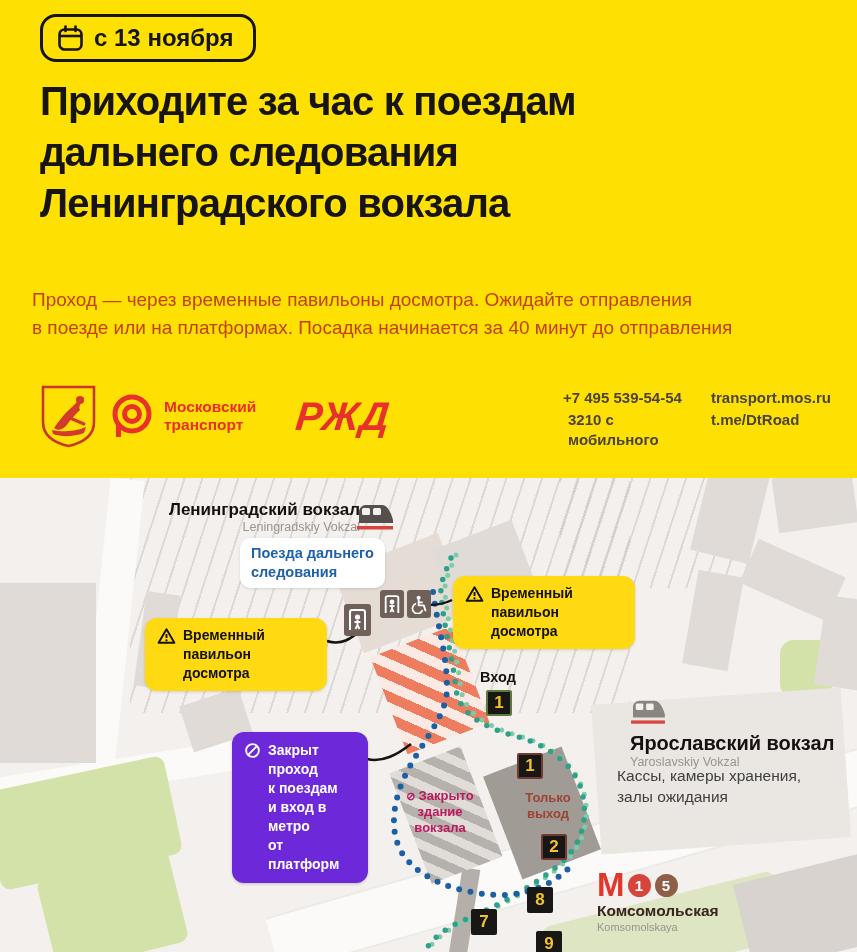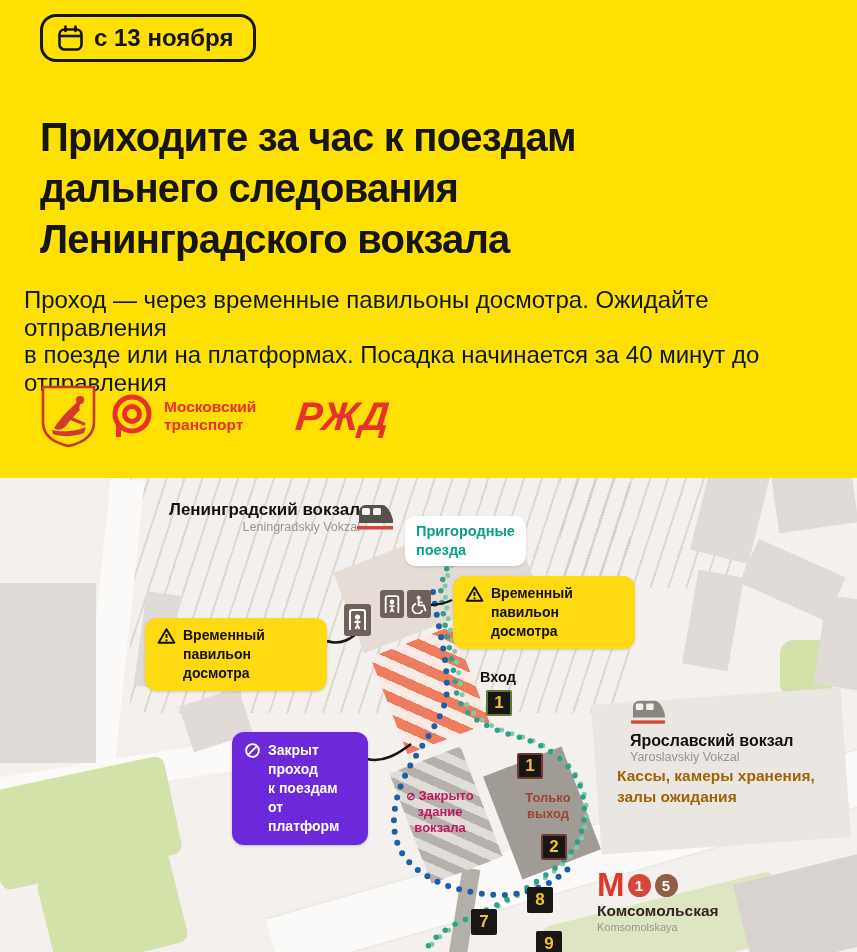--- a/index.html
+++ b/index.html
@@ -6,23 +6,23 @@
   html,body { width:857px; height:952px; overflow:hidden; }
   body { font-family:"Liberation Sans", sans-serif; background:#fff; }
   .poster { position:relative; width:857px; height:952px; overflow:hidden; }
 
   
   .header { position:absolute; left:0; top:0; width:857px; height:478px; background:#FFE003; }
   .badge { position:absolute; left:40px; top:14px; display:inline-flex; align-items:center; gap:10px;
            border:3.5px solid #161514; border-radius:16px; padding:7px 20px 7px 14px;
            font-size:24px; font-weight:bold; color:#161514; }
   .h-title { position:absolute; left:40px; top:76px; font-size:40px; line-height:51px;
-             font-weight:bold; color:#171513; letter-spacing:-0.8px;margin-top:36px; }
+             font-weight:bold; color:#171513; letter-spacing:-0.8px; }
   .h-sub { position:absolute; left:40px; top:251px; font-size:20px; font-weight:bold; color:#1b1916; }
-  .h-body { position:absolute; left:24px; top:286px; font-size:24px; line-height:27.5px; color:#0f172a; }
+  .h-body { position:absolute; left:32px; top:286px; font-size:19px; line-height:27.5px; color:#c2410c; }
   .logos { position:absolute; left:40px; top:384px; display:flex; align-items:center; }
   .mt-text { margin-left:9px; color:#E8312A; font-weight:bold; font-size:15.5px; line-height:18px; }
   .contact { position:absolute; left:563px; top:388px; display:grid;
              grid-template-columns:134px auto; column-gap:14px; row-gap:2px;
              font-size:15px; font-weight:bold; color:#4c443c; line-height:20px; }
 
   
   .map { position:absolute; left:0; top:478px; width:857px; height:474px;
          background:#f3f0ed; overflow:hidden; }
   .bld { position:absolute; background:#e0dbd6; }
@@ -65,21 +65,21 @@
                color:#f1c32d; font-size:17px; font-weight:bold;
                display:flex; align-items:center; justify-content:center; border-radius:2px; }
   .num-badge.green-b { border:2.5px solid #5c7a3a; }
   .num-badge.red-b { border:2.5px solid #713a30; }
 
   .small-red { position:absolute; color:#be185d; font-size:13px; font-weight:bold;
                line-height:16px; text-align:center; }
   .small-red.on-dark { color:#9c4434; }
   .entr-label { position:absolute; font-size:14.5px; font-weight:bold; color:#14110f; }
 
-  .yaro-services { position:absolute; font-size:15.5px; font-weight:bold; color:#a16207; line-height:21px; }
+  .yaro-services { position:absolute; font-size:15.5px; font-weight:normal; color:#404040; line-height:21px; }
 
   .metro { position:absolute; }
   .metro-row { display:flex; align-items:center; gap:4px; }
   .metro-m { color:#E0372C; font-size:33px; font-weight:bold; line-height:28px; letter-spacing:-1px; }
   .line-dot { width:23px; height:23px; border-radius:50%; color:#fff; font-size:15px; font-weight:bold;
               display:flex; align-items:center; justify-content:center; }
   .metro-name { font-size:15.5px; font-weight:bold; color:#38251f; margin-top:3px; }
   .metro-name-en { font-size:11px; color:#9b948d; margin-top:1px; }
 
   svg.overlay { position:absolute; left:0; top:0; pointer-events:none; }
@@ -126,20 +126,26 @@
         <circle cx="23" cy="21" r="7.5" fill="none" stroke="#E8312A" stroke-width="5"></circle>
         <path d="M9.5 30 L9.5 44" stroke="#E8312A" stroke-width="5"></path>
       </svg>
       <div class="mt-text">
         <div>Московский</div>
         <div>транспорт</div>
       </div>
       <div style="margin-left:40px; color:#E8312A; font-size:40px; font-weight:bold; font-style:italic; transform:skewX(-6deg); letter-spacing:1px;">РЖД</div>
     </div>
 
+    <div class="contact">
+      <div>+7 495 539-54-54</div>
+      <div>transport.mos.ru</div>
+      <div style="padding-left:5px">3210 с мобильного</div>
+      <div>t.me/DtRoad</div>
+    </div>
   </div>
 
   <div class="map">
 
     <div class="hatch-rail" style="left:130px; top:0; width:500px; height:235px;"></div>
     <div class="hatch-rail" style="left:560px; top:0; width:190px; height:110px;"></div>
 
     <div class="road" style="left:86px; top:0; width:34px; height:474px; transform:rotate(6deg);"></div>
     <div class="road" style="left:260px; top:345px; width:680px; height:58px; transform:rotate(-16deg); border-top:2px solid #eceae6; border-bottom:2px solid #eceae6;"></div>
     <div class="road" style="left:-20px; top:282px; width:260px; height:30px; transform:rotate(-9deg);"></div>
@@ -182,23 +188,23 @@
       <div class="ru">Ленинградский вокзал</div>
       <div class="en">Leningradskiy Vokzal</div>
     </div>
     <svg width="38" height="33" viewBox="0 0 38 33" style="position:absolute; left:356px; top:22px;">
       <path d="M3 23 L3 12 C3 8 6 5 10 5 L26 5 C31 5 35 12 37 20 L37 23 Z" fill="#55504b"></path>
       <rect x="6" y="8" width="8" height="7" rx="1.5" fill="#f3f0ed"></rect>
       <rect x="17" y="8" width="8" height="7" rx="1.5" fill="#f3f0ed"></rect>
       <rect x="1" y="26" width="36" height="3.5" fill="#D6453C"></rect>
     </svg>
 
-    <div class="wlabel teal" style="left:405px; top:38px;">
-      <div>Пригородные</div>
-      <div>поезда</div>
+    <div class="wlabel blue" style="left:240px; top:60px;">
+      <div>Поезда дальнего</div>
+      <div>следования</div>
     </div>
 
     <div class="icon-sq" style="left:344px; top:126px; width:27px; height:32px;">
       <svg width="19" height="24" viewBox="0 0 19 24">
         <path d="M2 22 V4 C2 2.5 3 2 4.5 2 H14.5 C16 2 17 2.5 17 4 V22" fill="none" stroke="#fff" stroke-width="2"></path>
         <circle cx="9.5" cy="9" r="2.6" fill="#fff"></circle>
         <path d="M9.5 12 L9.5 17 M6.5 14 H12.5 M7.5 21 L9.5 17 L11.5 21" stroke="#fff" stroke-width="1.8" fill="none"></path>
       </svg>
     </div>
     <div class="icon-sq" style="left:380px; top:112px; width:24px; height:28px;">
@@ -241,20 +247,21 @@
     </div>
 
     <div class="rlabel" style="left:232px; top:254px; width:136px;">
       <svg width="17" height="17" viewBox="0 0 20 20" style="flex:none; margin-top:1px;">
         <circle cx="10" cy="10" r="7.5" fill="none" stroke="#fff" stroke-width="2.2"></circle>
         <line x1="4.8" y1="15.2" x2="15.2" y2="4.8" stroke="#fff" stroke-width="2.2"></line>
       </svg>
       <div>
         <div>Закрыт проход</div>
         <div>к поездам</div>
+        <div>и вход в метро</div>
         <div>от платформ</div>
       </div>
     </div>
 
     <div class="small-red" style="left:390px; top:310px; width:100px;">
       <div><span style="font-size:11px;">⊘ </span><span>Закрыто</span></div>
       <div>здание</div>
       <div>вокзала</div>
     </div>
     <div class="small-red on-dark" style="left:518px; top:312px; width:60px;">
@@ -270,21 +277,21 @@
     <div class="num-badge" style="left:471px; top:431px;">7</div>
     <div class="num-badge" style="left:536px; top:453px;">9</div>
 
     <svg width="36" height="31" viewBox="0 0 38 33" style="position:absolute; left:630px; top:218px;">
       <path d="M3 23 L3 12 C3 8 6 5 10 5 L26 5 C31 5 35 12 37 20 L37 23 Z" fill="#8b857f"></path>
       <rect x="6" y="8" width="8" height="7" rx="1.5" fill="#f3f0ed"></rect>
       <rect x="17" y="8" width="8" height="7" rx="1.5" fill="#f3f0ed"></rect>
       <rect x="1" y="26" width="36" height="3.5" fill="#D6453C"></rect>
     </svg>
     <div class="station-name left-al" style="left:630px; top:254px; width:210px;">
-      <div class="ru" style="font-size:16px;">Ярославский вокзал</div>
+      <div class="ru" style="font-size:20px;">Ярославский вокзал</div>
       <div class="en">Yaroslavskiy Vokzal</div>
     </div>
     <div class="yaro-services" style="left:617px; top:287px; width:220px;">
       <div>Кассы, камеры хранения,</div>
       <div>залы ожидания</div>
     </div>
 
     <div class="metro" style="left:597px; top:393px;">
       <div class="metro-row">
         <span class="metro-m">М</span>

